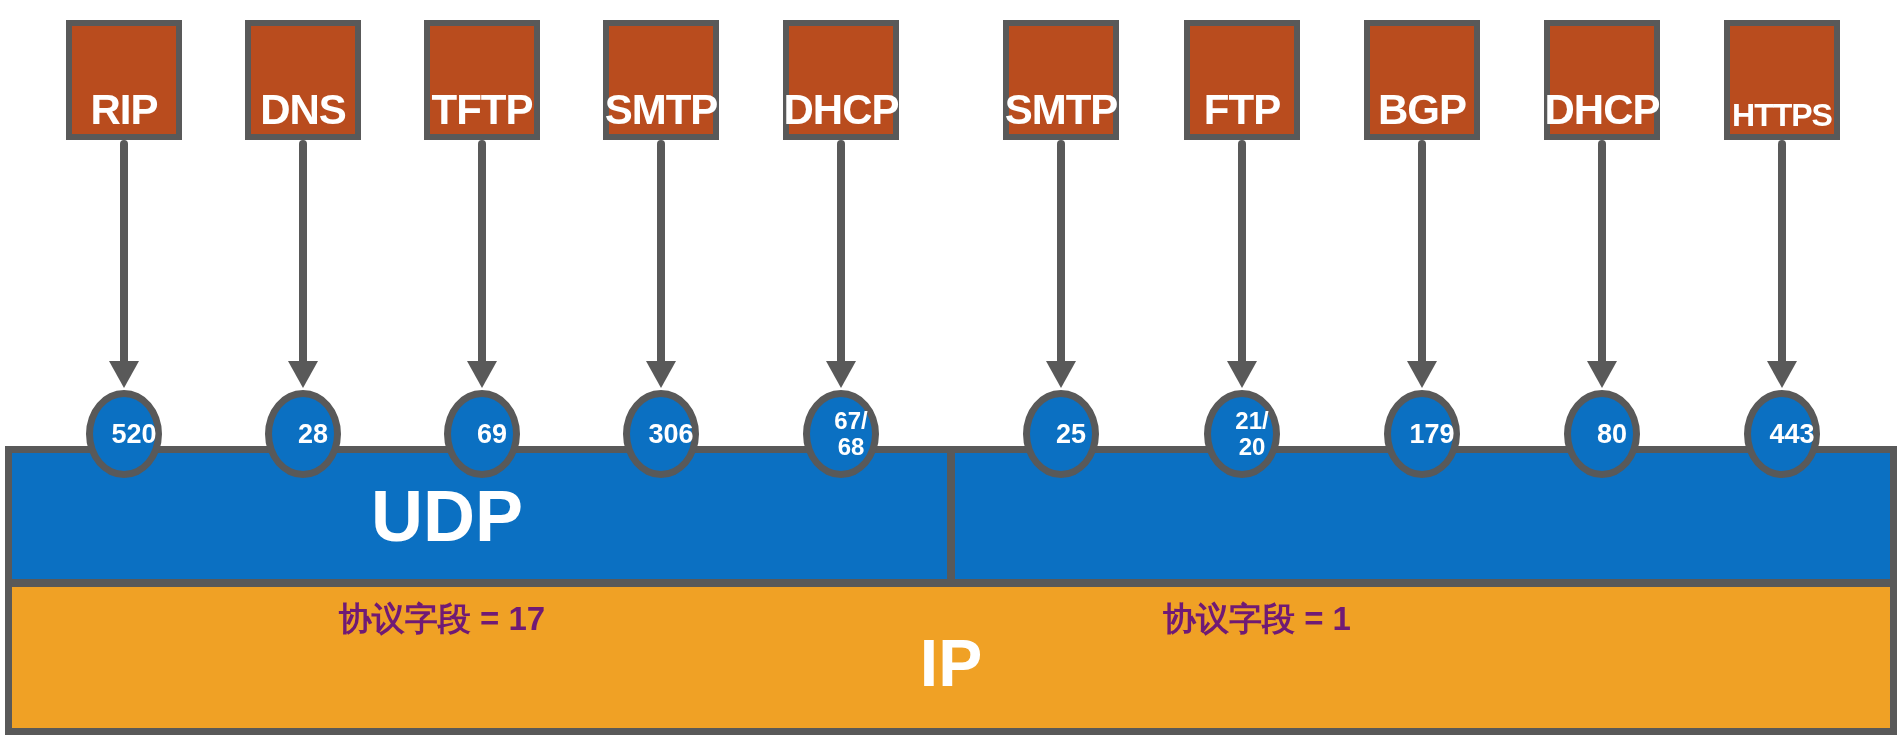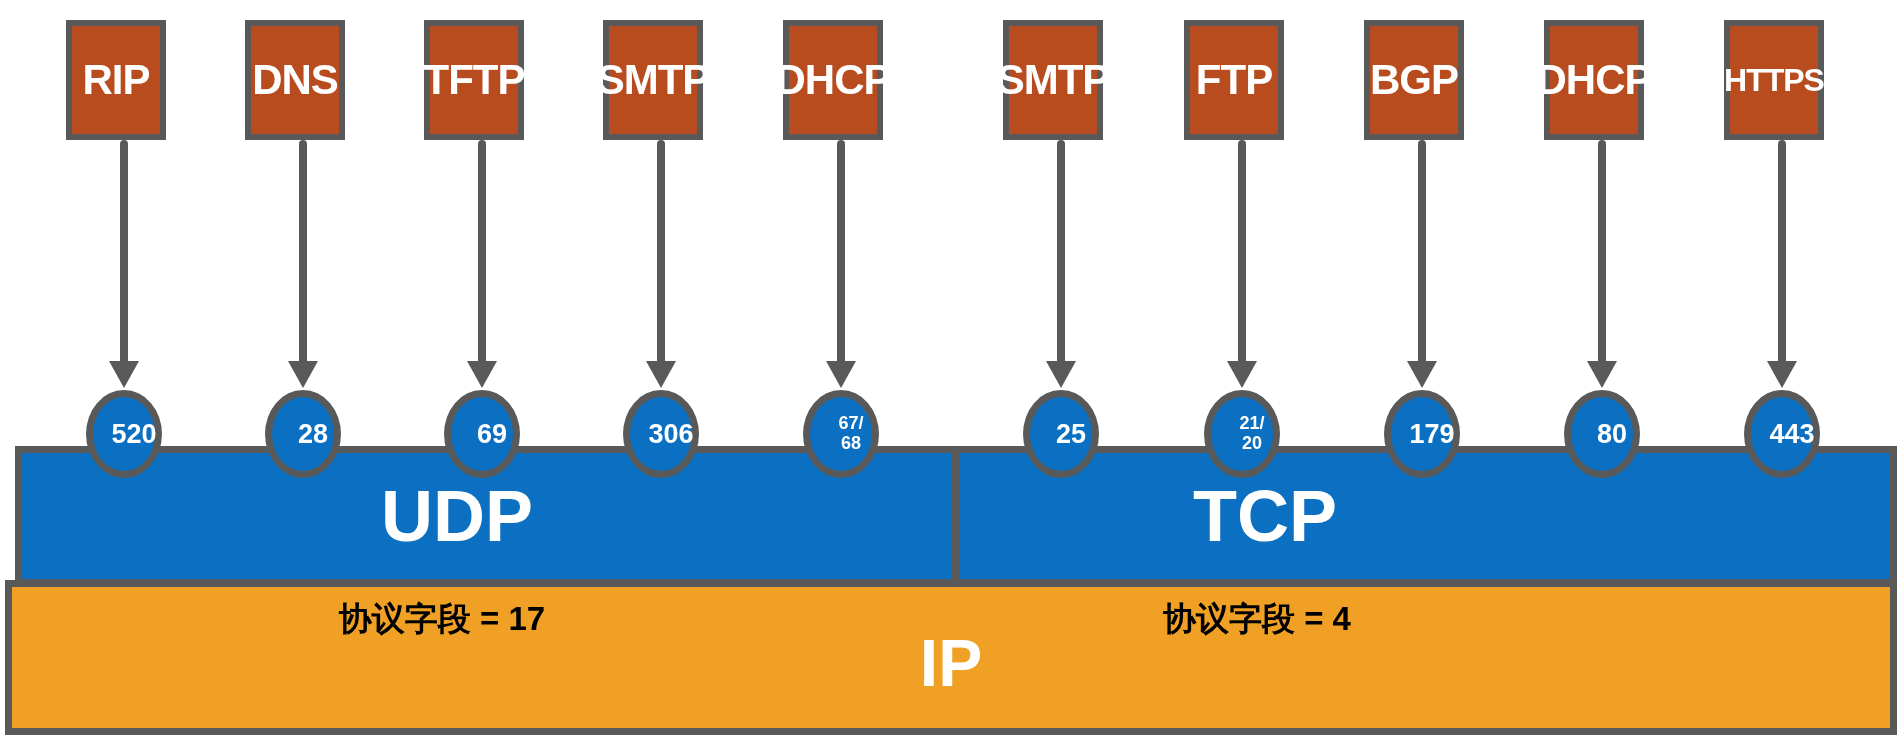--- a/index.html
+++ b/index.html
@@ -3,60 +3,60 @@
 <meta charset="utf-8">
 <style>
   html,body{margin:0;padding:0;background:#ffffff;}
   .canvas{
     position:relative;width:1902px;height:755px;background:#ffffff;
     font-family:"Liberation Sans",sans-serif;overflow:hidden;
   }
   
   .col{position:absolute;top:0;width:0;}
   .pbox{
-    position:absolute;left:-58px;top:20px;width:100px;height:120px;
+    position:absolute;left:-58px;top:20px;width:116px;height:120px;
     box-sizing:border-box;background:var(--box_fill);border:6px solid var(--outline);
-    display:flex;align-items:center;justify-content:center;
+    display:flex;align-items:flex-end;justify-content:center;
   }
   .plabel{color:#ffffff;font-weight:bold;font-size:42px;letter-spacing:-1px;white-space:nowrap;}
   .pbox.narrow .plabel{font-size:32px;}
   .aline{position:absolute;left:-4px;top:140px;width:8px;height:221px;background:var(--outline);border-radius:4px 4px 0 0;}
   .ahead{
     position:absolute;left:-15px;top:361px;width:0;height:0;
     border-left:15px solid transparent;border-right:15px solid transparent;
     border-top:27px solid var(--outline);
   }
   .port{
     position:absolute;left:-38px;top:390px;width:76px;height:88px;box-sizing:border-box;
     background:var(--circle_fill);border:7px solid var(--outline);border-radius:50%;
     display:flex;flex-direction:column;align-items:center;justify-content:center;
     z-index:3;color:#ffffff;font-weight:bold;font-size:27px;line-height:1;
   }
-  .port.twoline{font-size:18px;line-height:1.1;}
+  .port.twoline{font-size:24px;line-height:1.1;}
   .pl{display:block;margin-left:20px;}
   .pl:empty{display:none;}
   
-  .transport-row{position:absolute;left:5px;right:5px;top:446px;height:140px;display:flex;z-index:1;margin-left:10px;}
+  .transport-row{position:absolute;left:5px;right:5px;top:446px;height:140px;display:flex;z-index:1;}
   .thalf{flex:1;box-sizing:border-box;background:var(--bar_blue);border:7px solid var(--outline);}
   .thalf.left{border-right-width:4px;}
   .thalf.right{border-left-width:4px;}
   .tlabel{
     position:absolute;top:50%;transform:translate(-50%,-50%);
     color:#ffffff;font-weight:bold;font-size:72px;letter-spacing:0px;z-index:2;white-space:nowrap;
   }
   .tlabel.udp{left:442px;}
   .tlabel.tcp{left:1250px;}
   
   .ip-row{
     position:absolute;left:5px;right:5px;top:580px;height:155px;box-sizing:border-box;
     background:var(--bar_orange);border:7px solid var(--outline);z-index:0;
   }
   .field-label{
     position:absolute;top:10px;transform:translateX(-50%);
-    font-size:33px;font-weight:bold;color:#000000;white-space:nowrap;
+    font-size:33px;font-weight:bold;color:#701a75;white-space:nowrap;
   }
   .field-label.udp{left:430px;}
   .field-label.tcp{left:1245px;}
   .ip-label{
     position:absolute;left:50%;top:38px;transform:translateX(-50%);
     color:#ffffff;font-weight:bold;font-size:66px;
   }
 </style>
 </head>
 <body>
@@ -180,22 +180,21 @@
     <div class="port">
       <span class="pl">443</span>
 
     </div>
   </div>
 
   <div class="transport-row">
     <div class="thalf left"></div>
     <div class="thalf right"></div>
     <span class="tlabel udp">UDP</span>
-    <span class="tlabel tcp">TCP</span>
   </div>
 
   <div class="ip-row">
     <span class="field-label udp">协议字段 = 17</span>
-    <span class="field-label tcp">协议字段 = 4</span>
+    <span class="field-label tcp">协议字段 = 1</span>
     <span class="ip-label">IP</span>
   </div>
 
 </div>
 
 </body></html>

